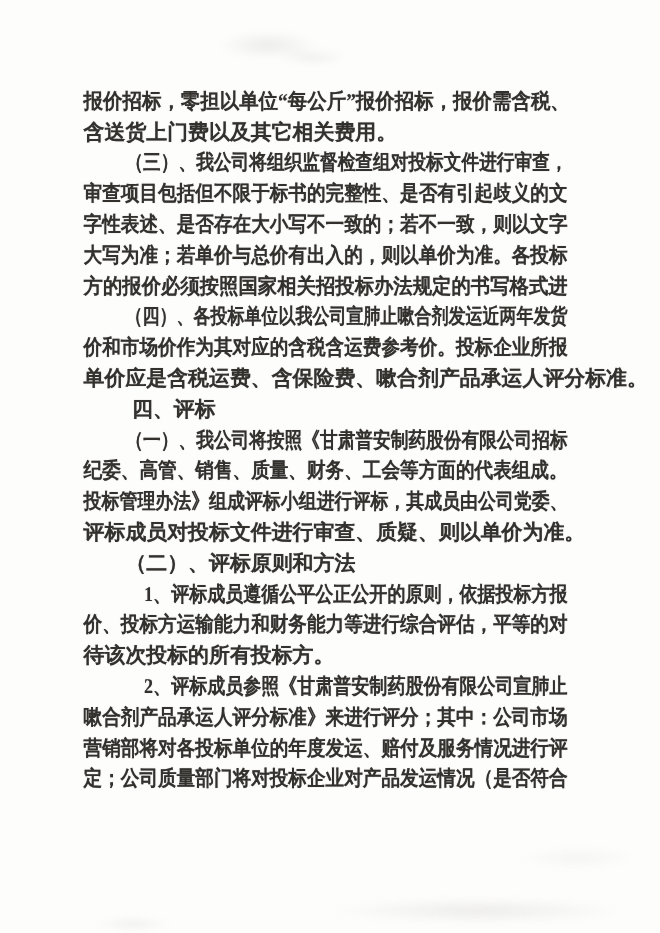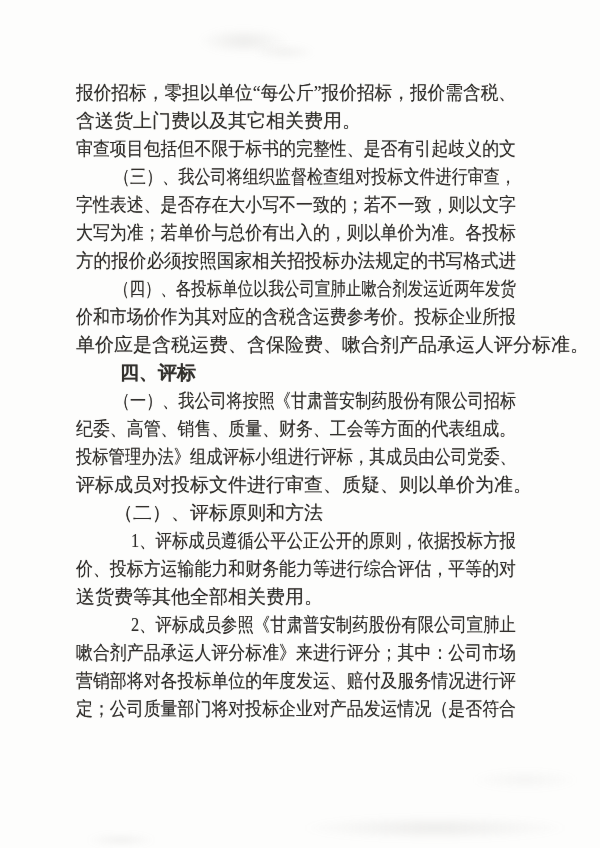--- a/index.html
+++ b/index.html
@@ -21,20 +21,21 @@
     top: 79px;
     width: 440px;
   }
   .line {
     height: 28px;
     line-height: 28px;
     font-size: 19px;
     color: #33312e;
     text-shadow: 0 0 0.8px rgba(51, 49, 46, 0.5);
     white-space: nowrap;
+    font-weight: bold;
   }
   .line.paragraph-start { padding-left: 38px; }
   .line.numbered       { padding-left: 55px; }
   .line.heading        { padding-left: 44px; font-weight: bold; }
   .line-text {
     display: inline-block;
     white-space: nowrap;
     transform-origin: left center;
   }
   .smudge {
@@ -66,37 +67,37 @@
 </style>
 </head>
 <body>
 
 <div class="page">
   <div class="smudge smudge-top-1"></div>
   <div class="smudge smudge-top-2"></div>
   <div class="text-block">
       <div class="line body full"><span class="line-text" style="transform: scaleX(0.930478);">报价招标，零担以单位“每公斤”报价招标，报价需含税、</span></div>
       <div class="line body"><span class="line-text">含送货上门费以及其它相关费用。</span></div>
+      <div class="line paragraph-start full"><span class="line-text" style="transform: scaleX(0.846316);">（三）、我公司将组织监督检查组对投标文件进行审查，</span></div>
       <div class="line body full"><span class="line-text" style="transform: scaleX(0.890688);">审查项目包括但不限于标书的完整性、是否有引起歧义的文</span></div>
-      <div class="line paragraph-start full"><span class="line-text" style="transform: scaleX(0.846316);">（三）、我公司将组织监督检查组对投标文件进行审查，</span></div>
       <div class="line body full"><span class="line-text" style="transform: scaleX(0.890688);">字性表述、是否存在大小写不一致的；若不一致，则以文字</span></div>
       <div class="line body full"><span class="line-text" style="transform: scaleX(0.890688);">大写为准；若单价与总价有出入的，则以单价为准。各投标</span></div>
       <div class="line body full"><span class="line-text" style="transform: scaleX(0.926316);">方的报价必须按照国家相关招投标办法规定的书写格式进</span></div>
       <div class="line paragraph-start full"><span class="line-text" style="transform: scaleX(0.813765);">（四）、各投标单位以我公司宣肺止嗽合剂发运近两年发货</span></div>
       <div class="line body full"><span class="line-text" style="transform: scaleX(0.890688);">价和市场价作为其对应的含税含运费参考价。投标企业所报</span></div>
       <div class="line body"><span class="line-text">单价应是含税运费、含保险费、嗽合剂产品承运人评分标准。</span></div>
       <div class="line heading"><span class="line-text">四、评标</span></div>
       <div class="line paragraph-start full"><span class="line-text" style="transform: scaleX(0.846316);">（一）、我公司将按照《甘肃普安制药股份有限公司招标</span></div>
       <div class="line body full"><span class="line-text" style="transform: scaleX(0.890688);">纪委、高管、销售、质量、财务、工会等方面的代表组成。</span></div>
       <div class="line body full"><span class="line-text" style="transform: scaleX(0.8577);">投标管理办法》组成评标小组进行评标，其成员由公司党委、</span></div>
       <div class="line body"><span class="line-text">评标成员对投标文件进行审查、质疑、则以单价为准。</span></div>
       <div class="line paragraph-start"><span class="line-text">（二）、评标原则和方法</span></div>
       <div class="line numbered full"><span class="line-text" style="transform: scaleX(0.862262);">1、评标成员遵循公平公正公开的原则，依据投标方报</span></div>
       <div class="line body full"><span class="line-text" style="transform: scaleX(0.890688);">价、投标方运输能力和财务能力等进行综合评估，平等的对</span></div>
-      <div class="line body"><span class="line-text">送货费等其他全部相关费用。</span></div>
+      <div class="line body"><span class="line-text">待该次投标的所有投标方。</span></div>
       <div class="line numbered full"><span class="line-text" style="transform: scaleX(0.862262);">2、评标成员参照《甘肃普安制药股份有限公司宣肺止</span></div>
       <div class="line body full"><span class="line-text" style="transform: scaleX(0.890688);">嗽合剂产品承运人评分标准》来进行评分；其中：公司市场</span></div>
       <div class="line body full"><span class="line-text" style="transform: scaleX(0.890688);">营销部将对各投标单位的年度发运、赔付及服务情况进行评</span></div>
       <div class="line body full"><span class="line-text" style="transform: scaleX(0.890688);">定；公司质量部门将对投标企业对产品发运情况（是否符合</span></div>
     </div>
   <div class="smudge smudge-bottom-3"></div>
   <div class="smudge smudge-bottom-1"></div>
   <div class="smudge smudge-bottom-2"></div>
 </div>
 

